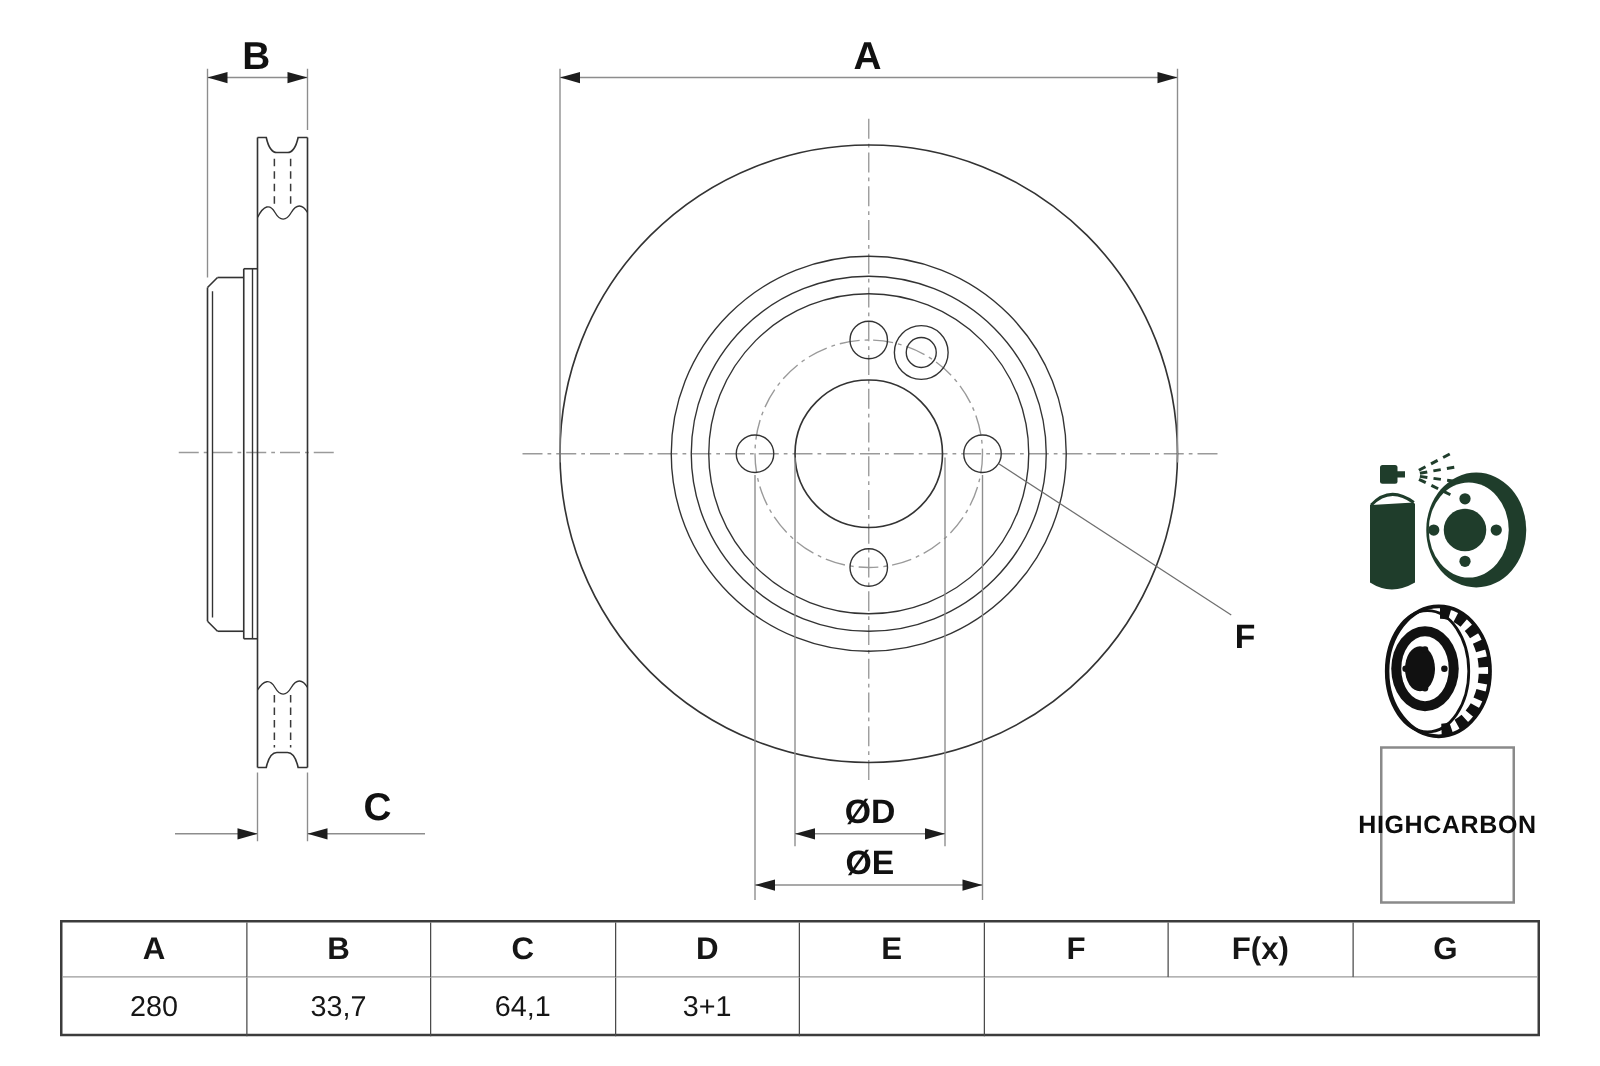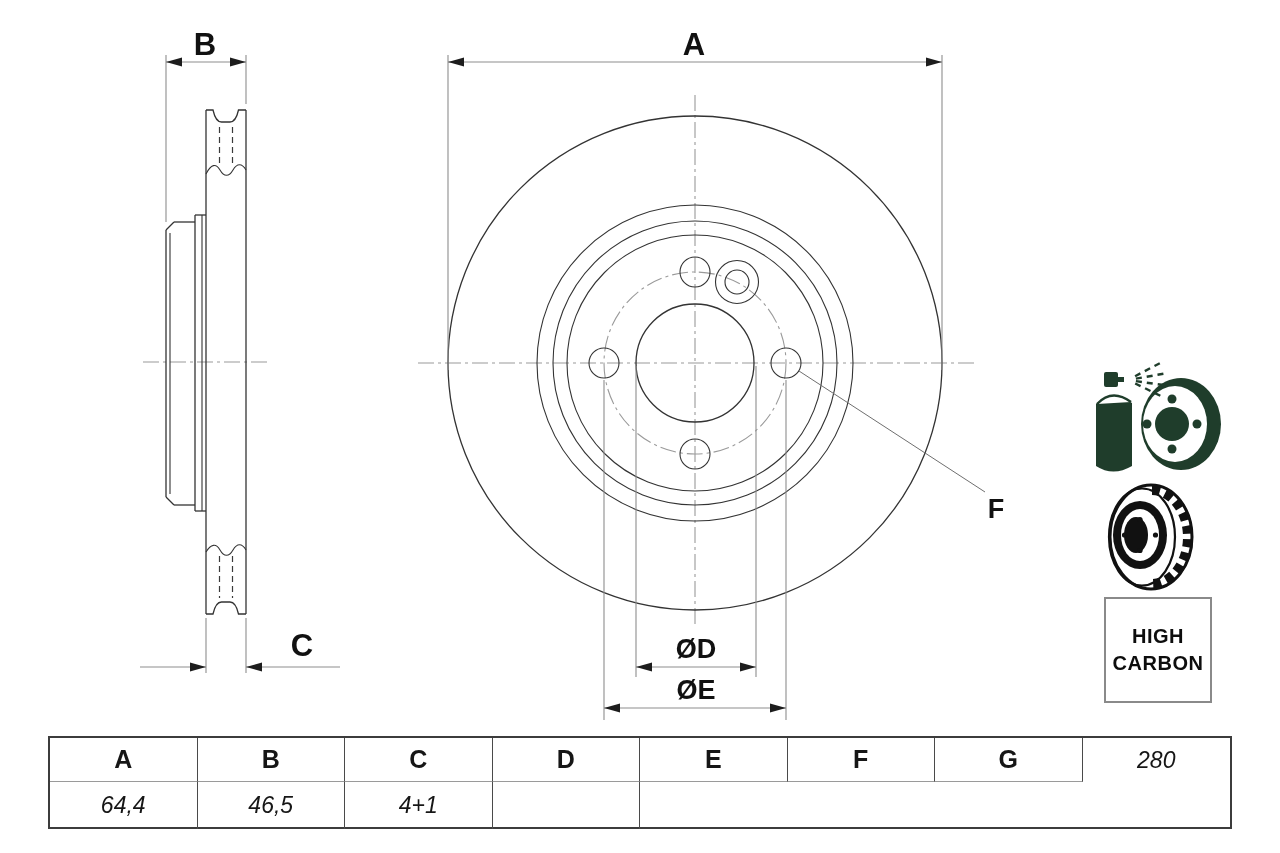--- a/index.html
+++ b/index.html
@@ -13,34 +13,34 @@
   .hidden{stroke:#3a3a3a;stroke-width:1.2;fill:none;stroke-dasharray:6 4;}
   .ext{stroke:#8d8d8d;stroke-width:1.1;fill:none;}
   .center{stroke:#9a9a9a;stroke-width:1.1;fill:none;stroke-dasharray:16 4 3 4;}
   .arrow{fill:#1d1d1d;stroke:none;}
   .leader{stroke:#6f6f6f;stroke-width:1;fill:none;}
   .dimtext{font-family:"Liberation Sans",sans-serif;font-weight:600;fill:#111;}
   .big{font-size:31px;}
   .mid{font-size:27px;}
 
   
-  .stamp-box{position:absolute;left:1104px;top:597px;width:108px;height:106px;
-             border:2px solid #8a8a8a;box-sizing:border-box;display:flex;flex-direction:column;
+  .stamp-box{position:absolute;left:1104px;top:597px;width:108px;height:126px;
+             border:2px solid #8a8a8a;box-sizing:border-box;display:flex;flex-direction:row;
              align-items:center;justify-content:center;background:#fff;}
   .stamp-box span{font-weight:bold;font-size:20px;line-height:27px;color:#0d0d0d;letter-spacing:0.5px;}
 
   
   .spec-table{position:absolute;left:48px;top:736px;width:1184px;height:93px;
               border:2px solid #3c3c3c;box-sizing:border-box;display:grid;
               grid-template-columns:repeat(8,1fr);grid-template-rows:44px 47px;background:#fff;}
   .cell{display:flex;align-items:center;justify-content:center;color:#161616;
         border-right:1.5px solid #4a4a4a;box-sizing:border-box;}
   .cell:nth-child(8n){border-right:none;}
   .cell.hd{font-weight:bold;font-size:25px;border-bottom:1px solid #9a9a9a;}
-  .cell.val{font-size:23px;font-weight:400;font-style:italic;}
+  .cell.val{font-size:23px;font-weight:400;}
 </style>
 </head>
 <body>
 
 <div class="stage">
 
 <svg width="1280" height="853" viewBox="0 0 1280 853">
 
   <g>
 
@@ -195,21 +195,22 @@
   <span>CARBON</span>
 </div>
 
 <div class="spec-table">
   <div class="cell hd">A</div>
   <div class="cell hd">B</div>
   <div class="cell hd">C</div>
   <div class="cell hd">D</div>
   <div class="cell hd">E</div>
   <div class="cell hd">F</div>
+  <div class="cell hd">F(x)</div>
   <div class="cell hd">G</div>
   <div class="cell val">280</div>
-  <div class="cell val">64,4</div>
-  <div class="cell val">46,5</div>
-  <div class="cell val">4+1</div>
+  <div class="cell val">33,7</div>
+  <div class="cell val">64,1</div>
+  <div class="cell val">3+1</div>
   <div class="cell val"></div>
 </div>
 
 </div>
 
 </body></html>

